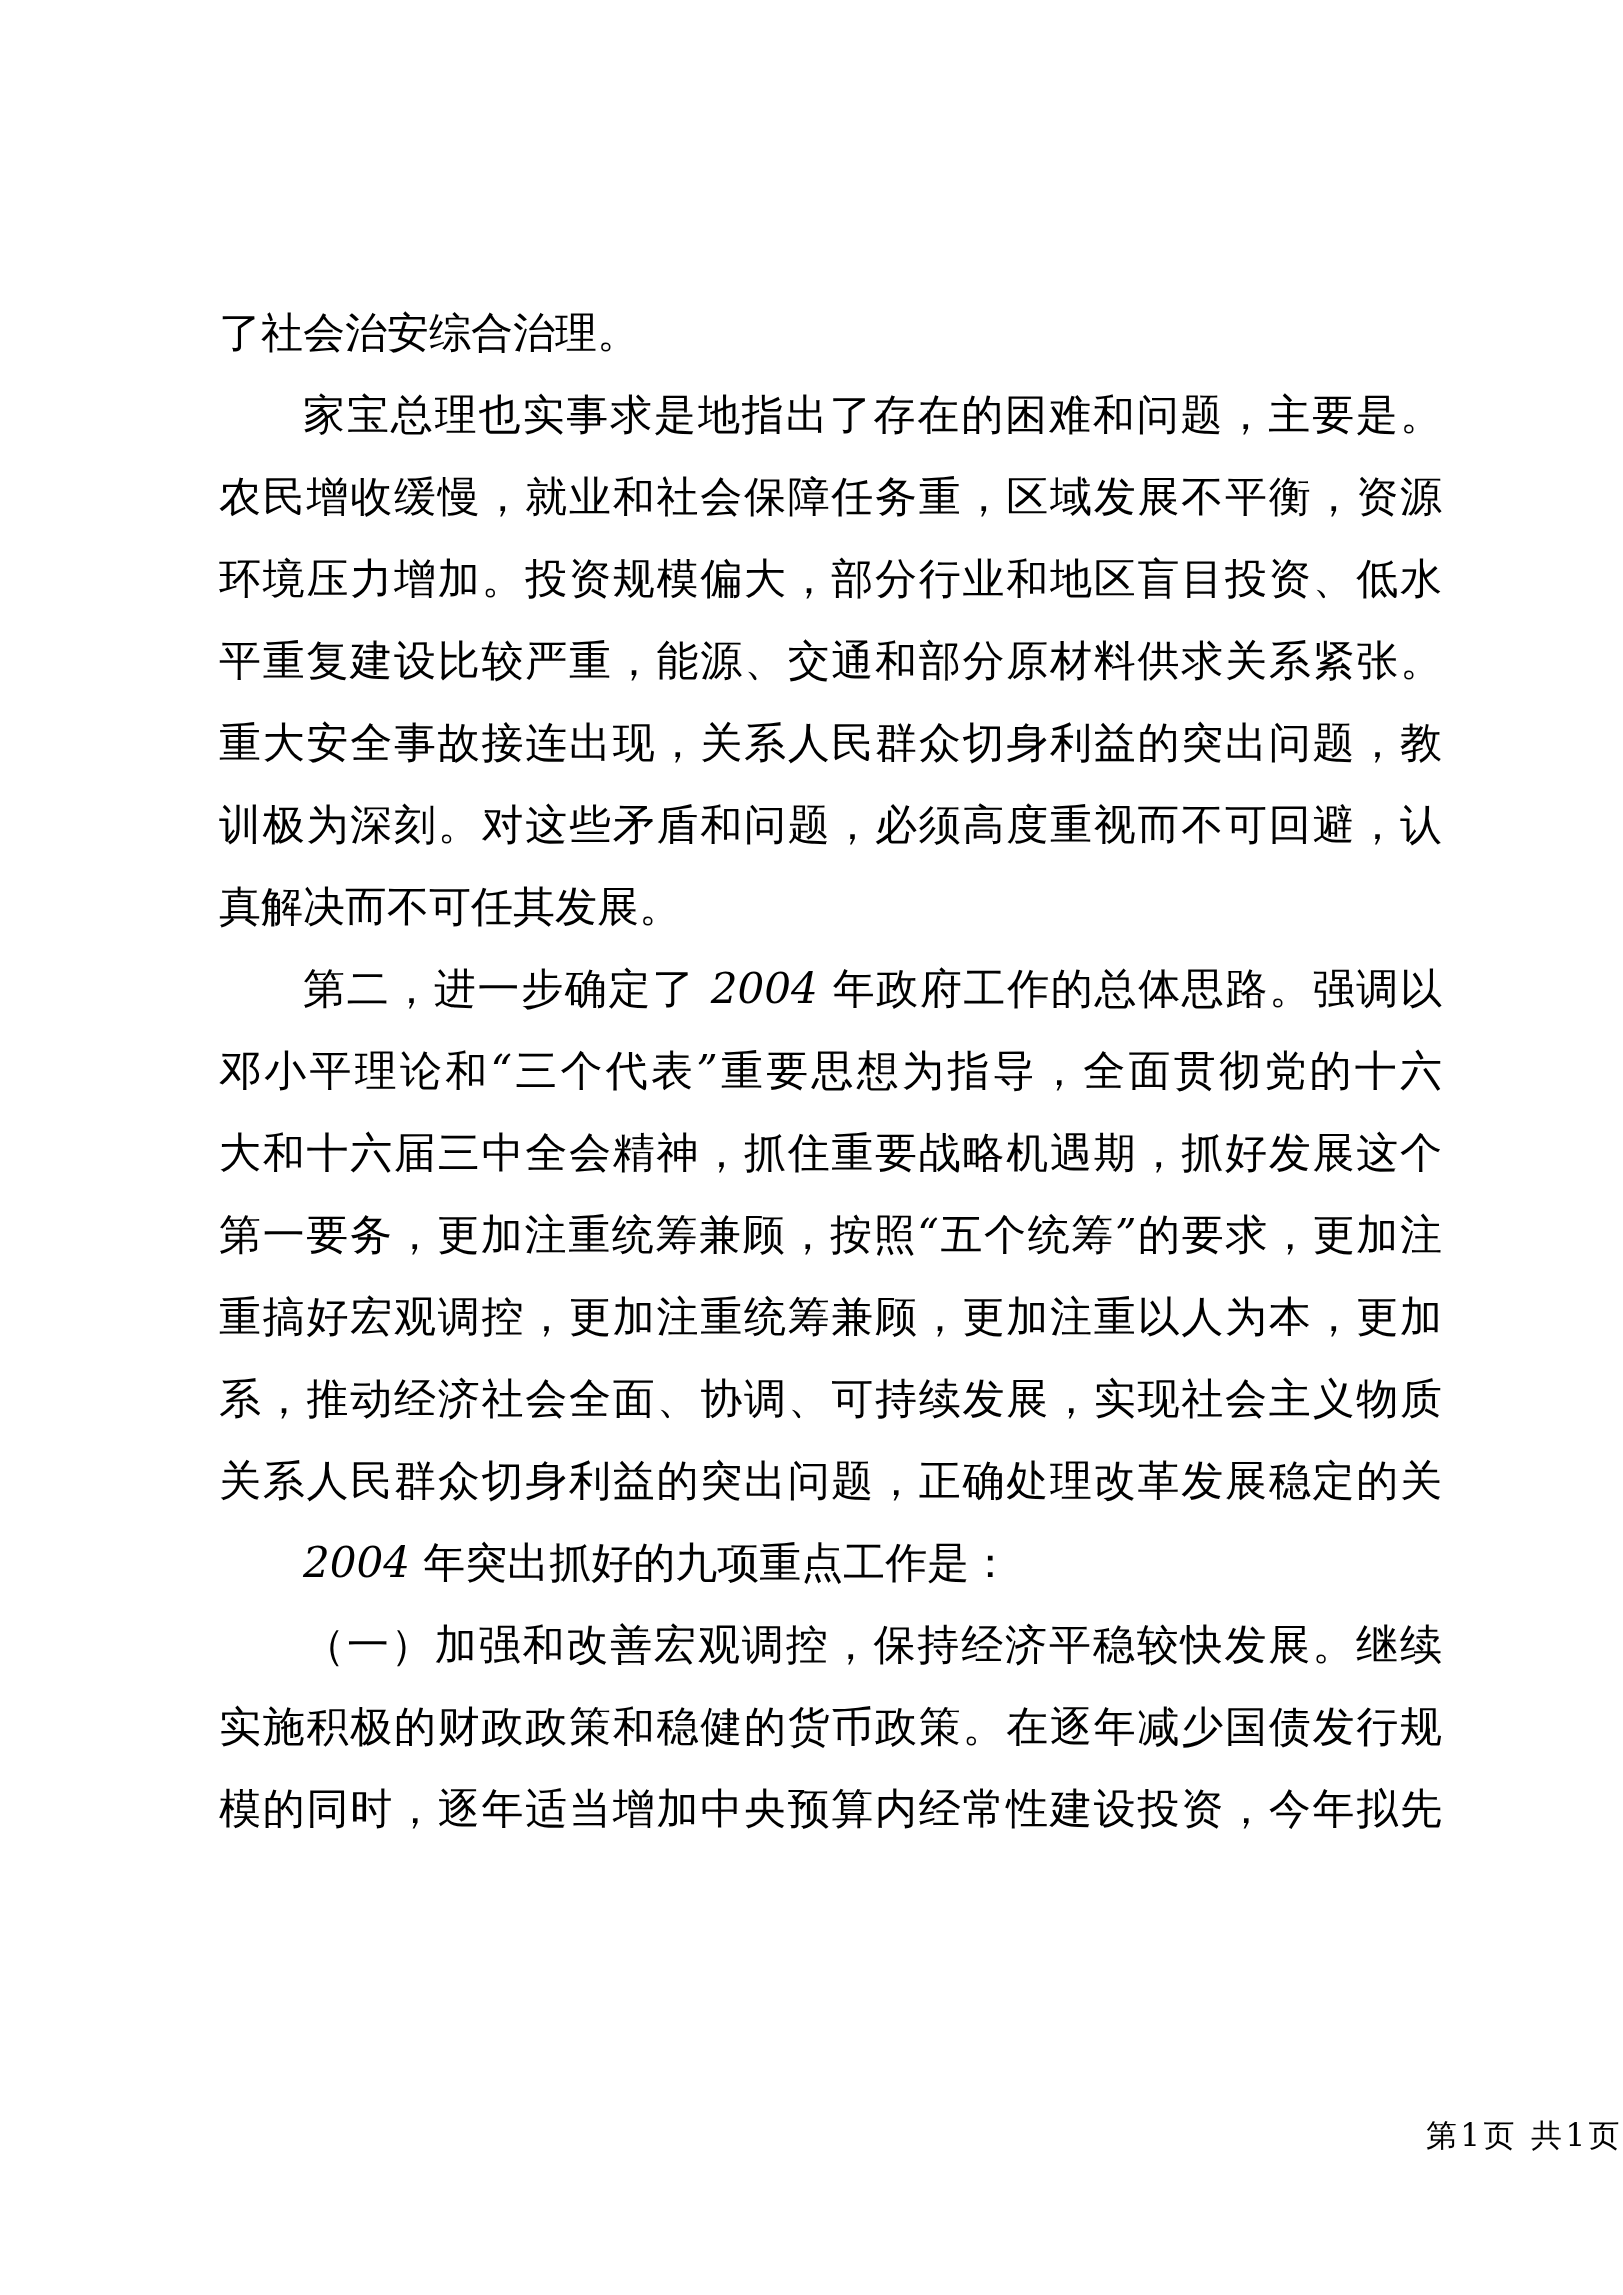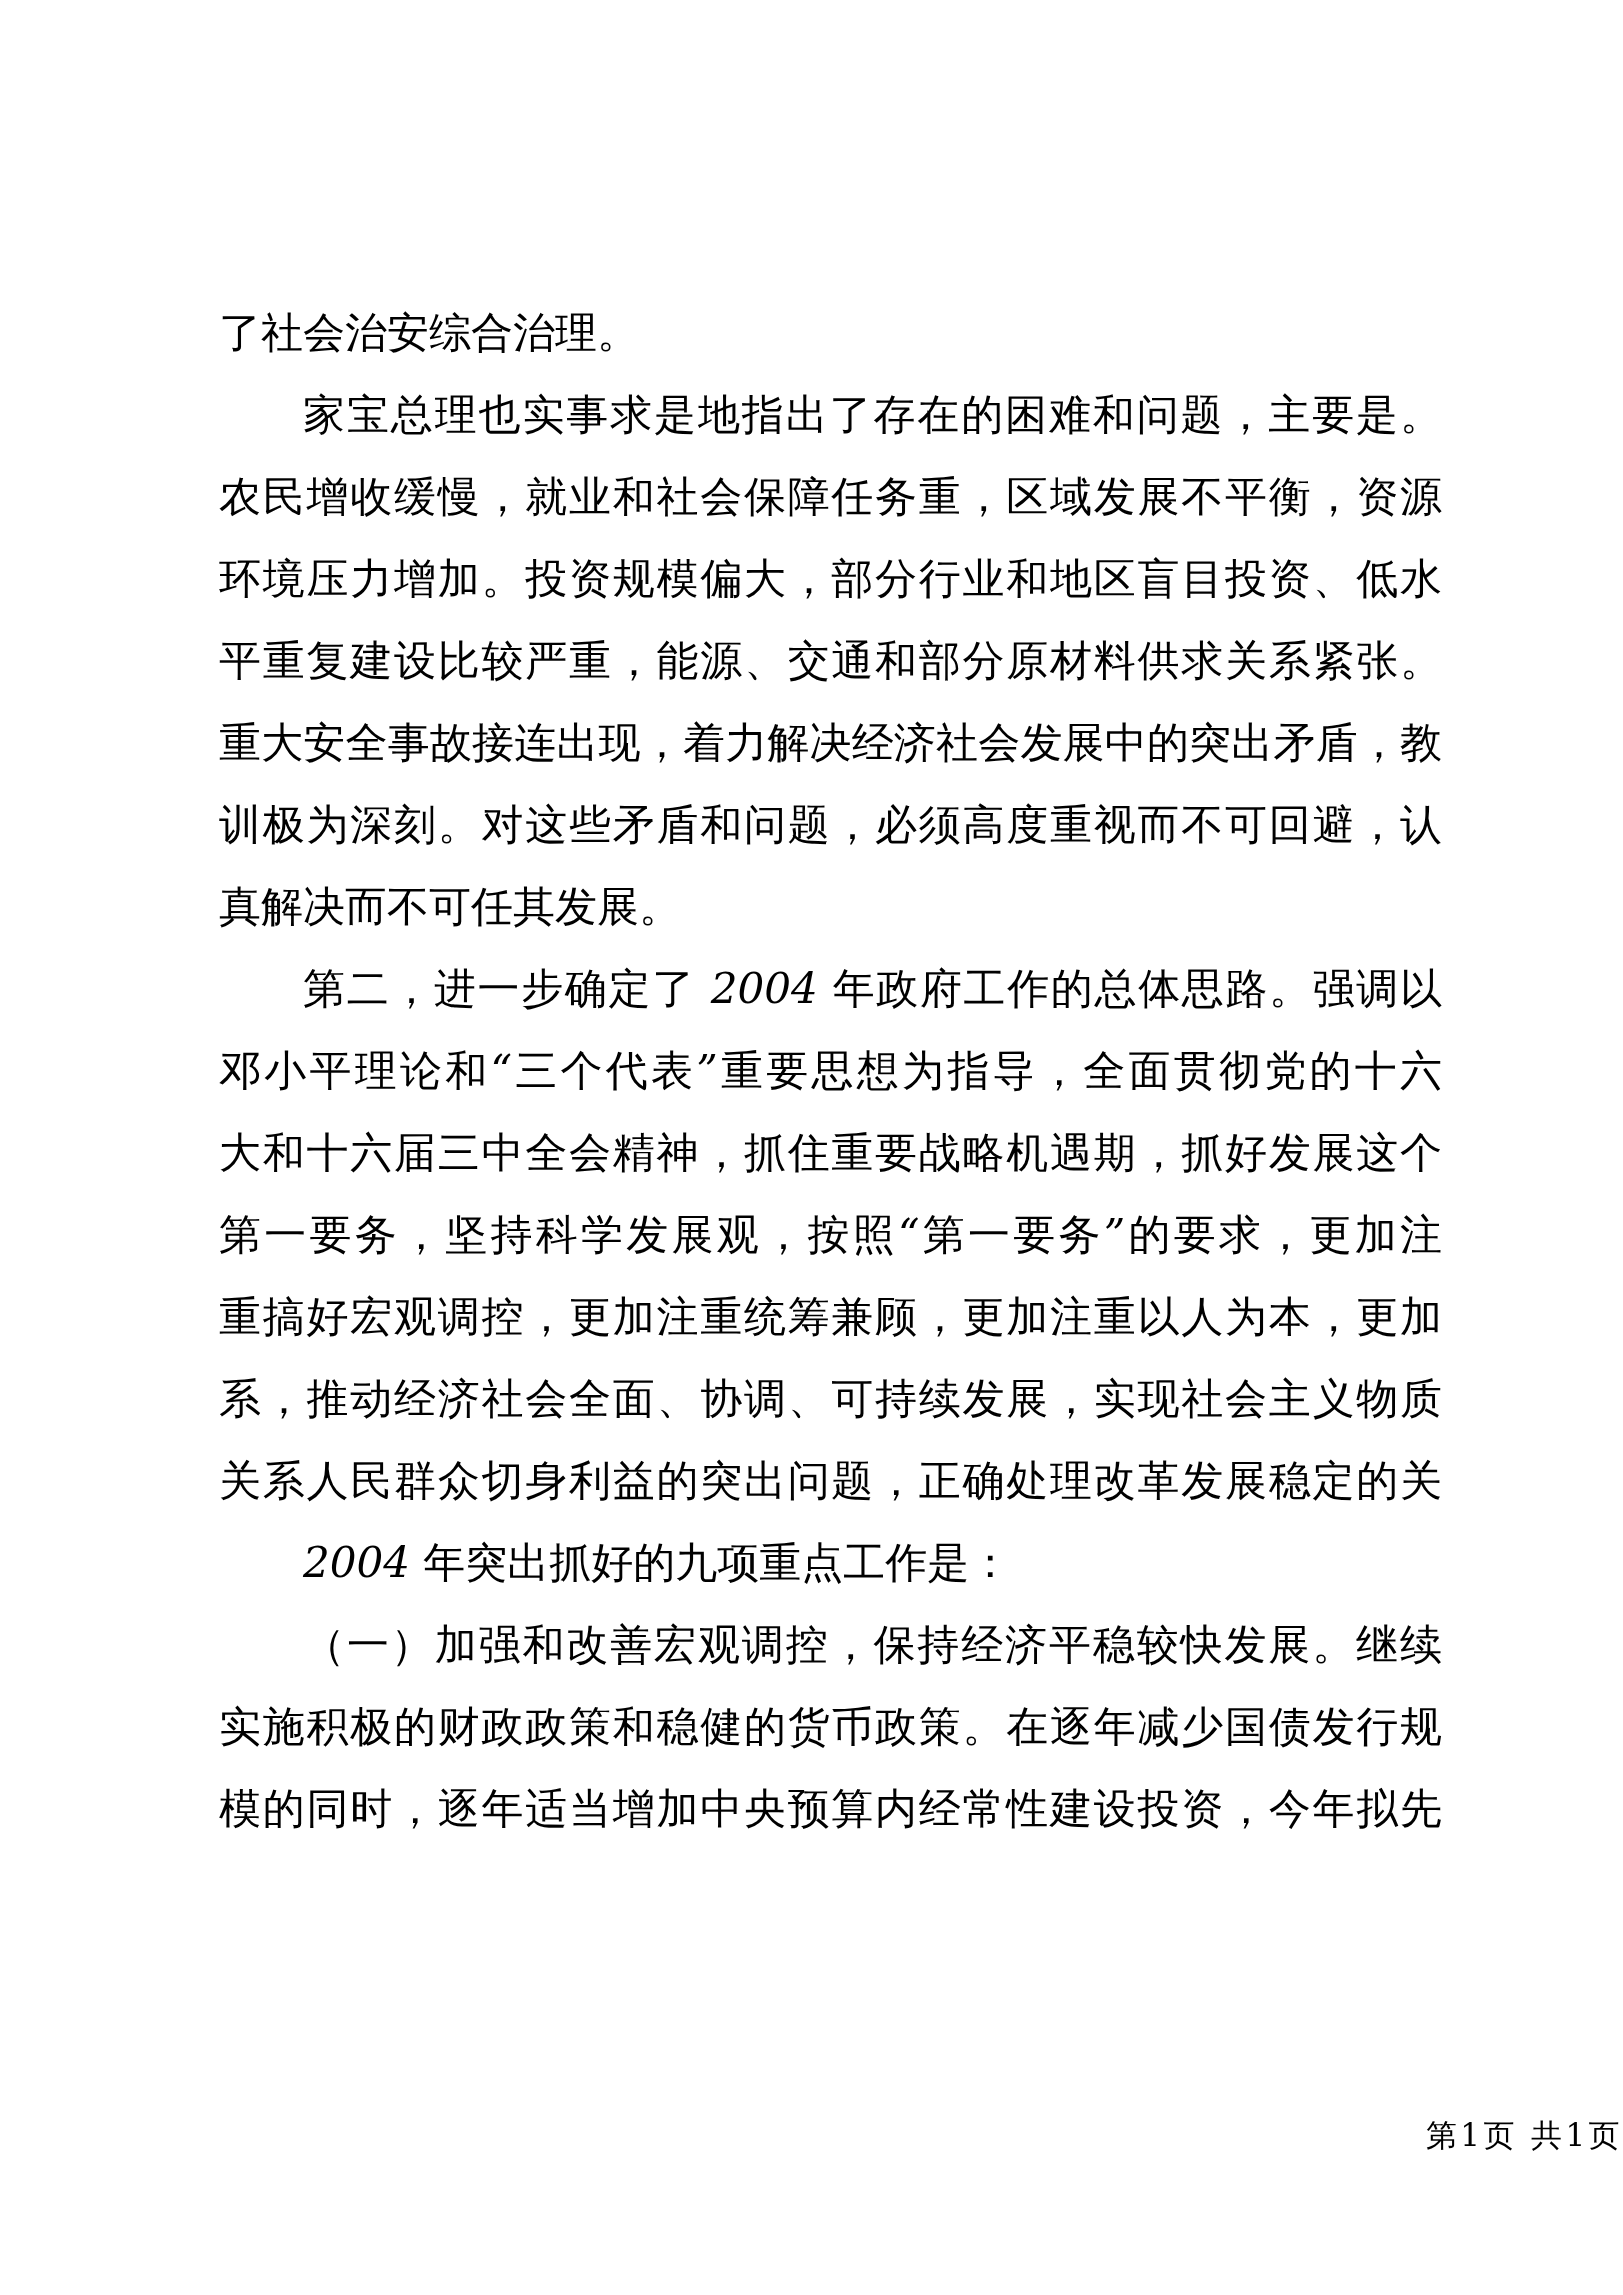--- a/index.html
+++ b/index.html
@@ -58,27 +58,27 @@
 <body>
 
 <div class="page">
 
   <div class="content">
       <div class="line no-justify">了社会治安综合治理。</div>
       <div class="line indent">家宝总理也实事求是地指出了存在的困难和问题，主要是。</div>
       <div class="line">农民增收缓慢，就业和社会保障任务重，区域发展不平衡，资源</div>
       <div class="line">环境压力增加。投资规模偏大，部分行业和地区盲目投资、低水</div>
       <div class="line">平重复建设比较严重，能源、交通和部分原材料供求关系紧张。</div>
-      <div class="line">重大安全事故接连出现，着力解决经济社会发展中的突出矛盾，教</div>
+      <div class="line">重大安全事故接连出现，关系人民群众切身利益的突出问题，教</div>
       <div class="line">训极为深刻。对这些矛盾和问题，必须高度重视而不可回避，认</div>
       <div class="line no-justify">真解决而不可任其发展。</div>
       <div class="line indent">第二，进一步确定了 2004 年政府工作的总体思路。强调以</div>
       <div class="line">邓小平理论和“三个代表”重要思想为指导，全面贯彻党的十六</div>
       <div class="line">大和十六届三中全会精神，抓住重要战略机遇期，抓好发展这个</div>
-      <div class="line">第一要务，坚持科学发展观，按照“第一要务”的要求，更加注</div>
+      <div class="line">第一要务，更加注重统筹兼顾，按照“五个统筹”的要求，更加注</div>
       <div class="line">重搞好宏观调控，更加注重统筹兼顾，更加注重以人为本，更加</div>
       <div class="line">系，推动经济社会全面、协调、可持续发展，实现社会主义物质</div>
       <div class="line">关系人民群众切身利益的突出问题，正确处理改革发展稳定的关</div>
       <div class="line indent no-justify">2004 年突出抓好的九项重点工作是：</div>
       <div class="line indent">（一）加强和改善宏观调控，保持经济平稳较快发展。继续</div>
       <div class="line">实施积极的财政政策和稳健的货币政策。在逐年减少国债发行规</div>
       <div class="line">模的同时，逐年适当增加中央预算内经常性建设投资，今年拟先</div>
     </div>
 
   <div class="footer">第1页 共1页</div>

